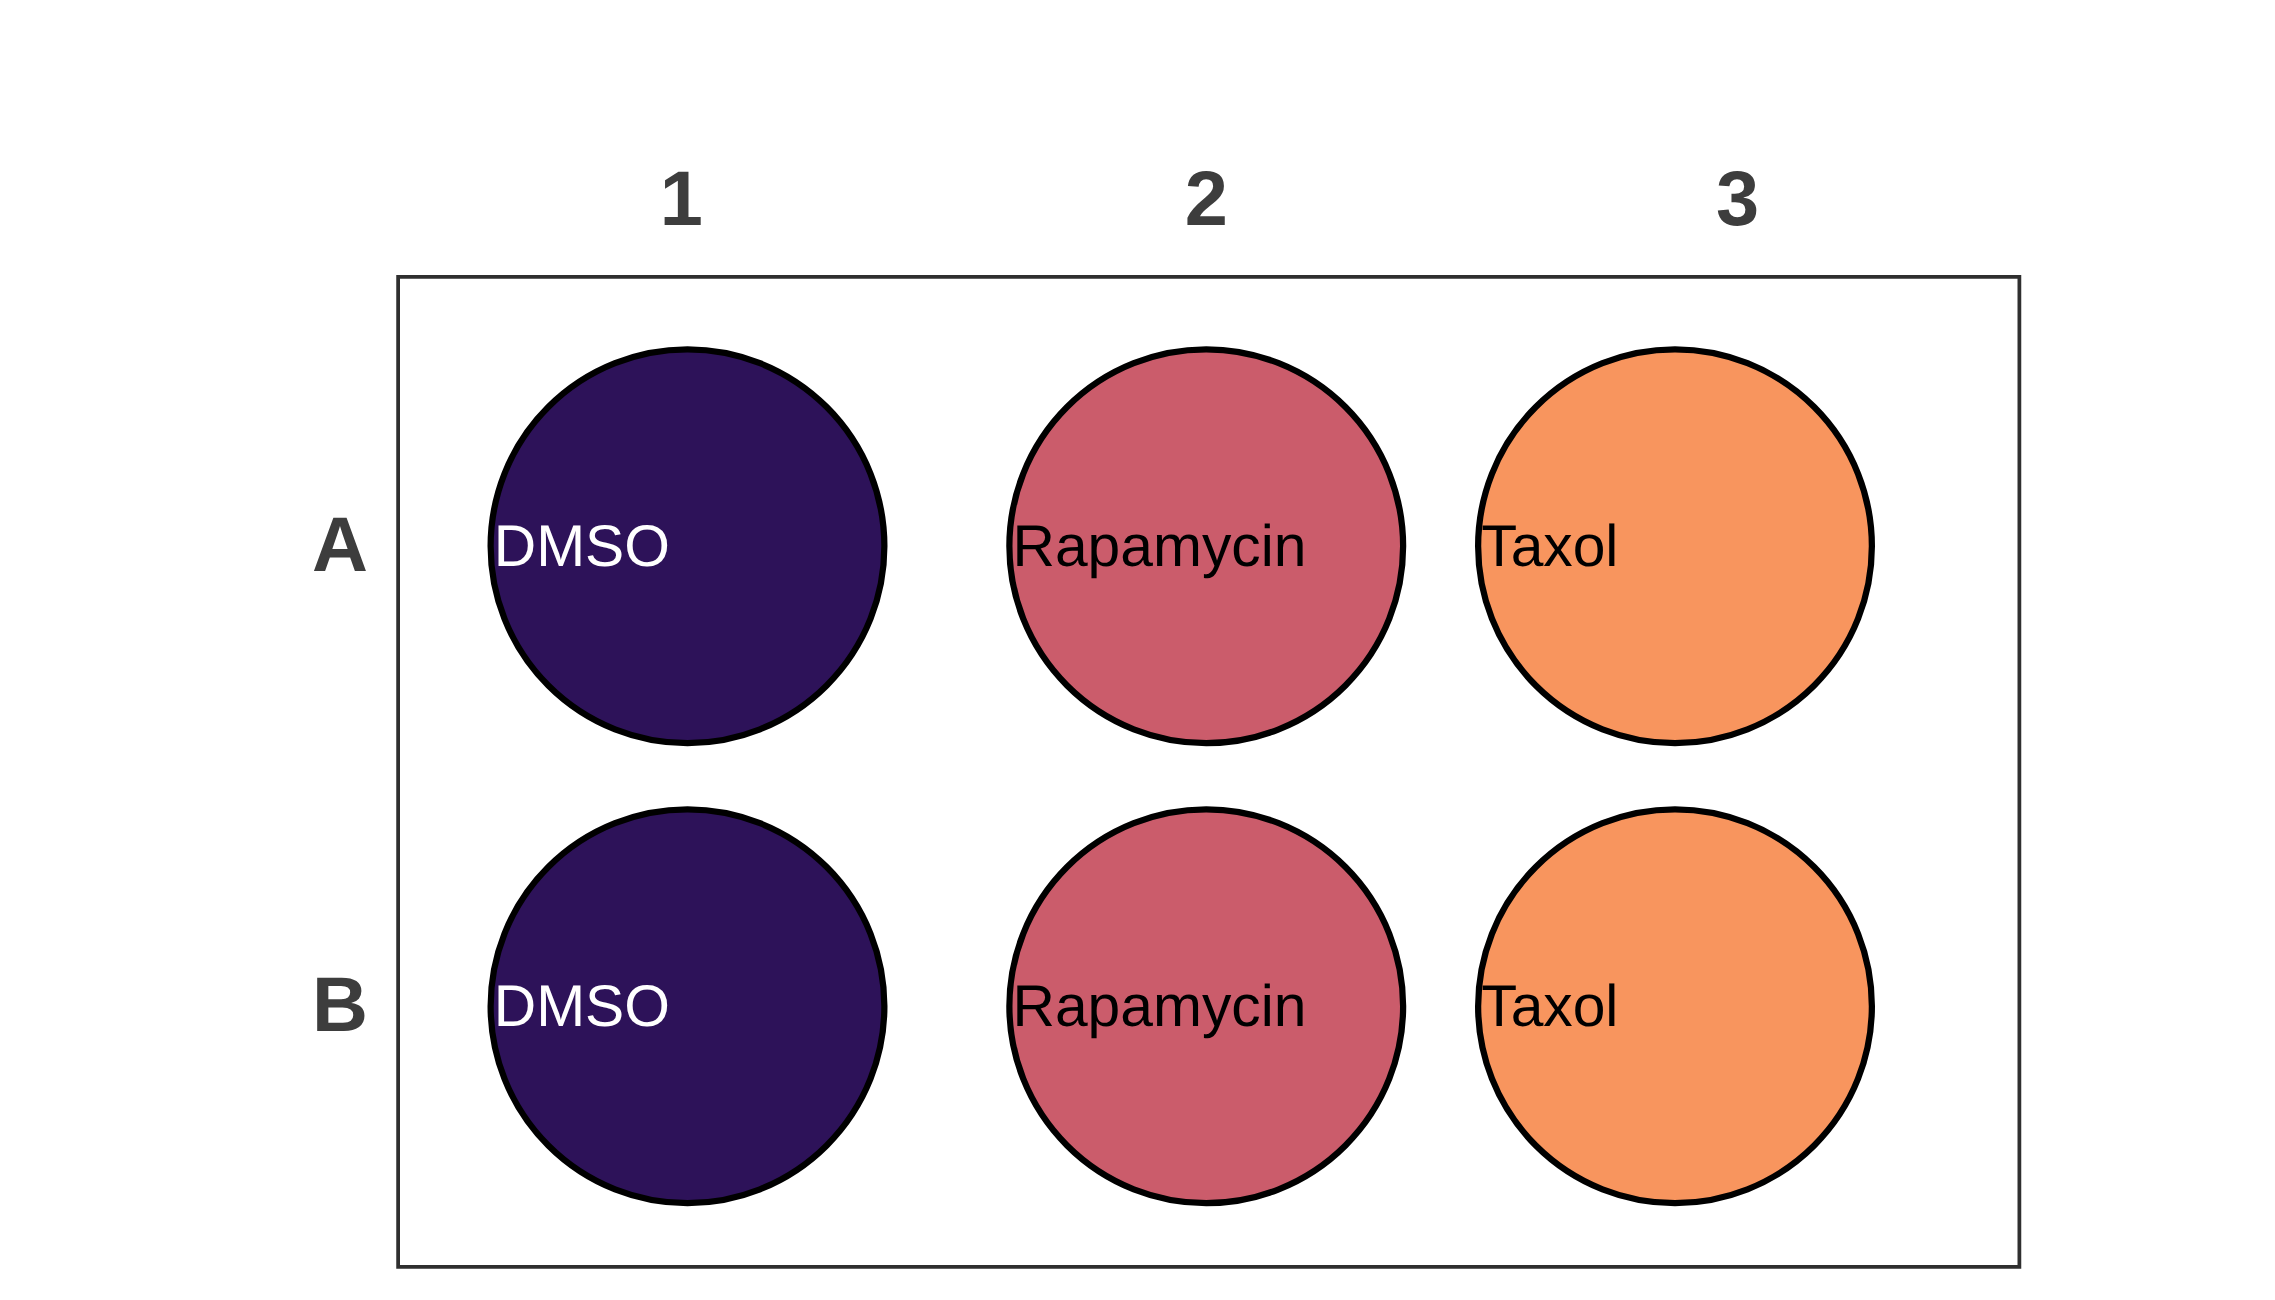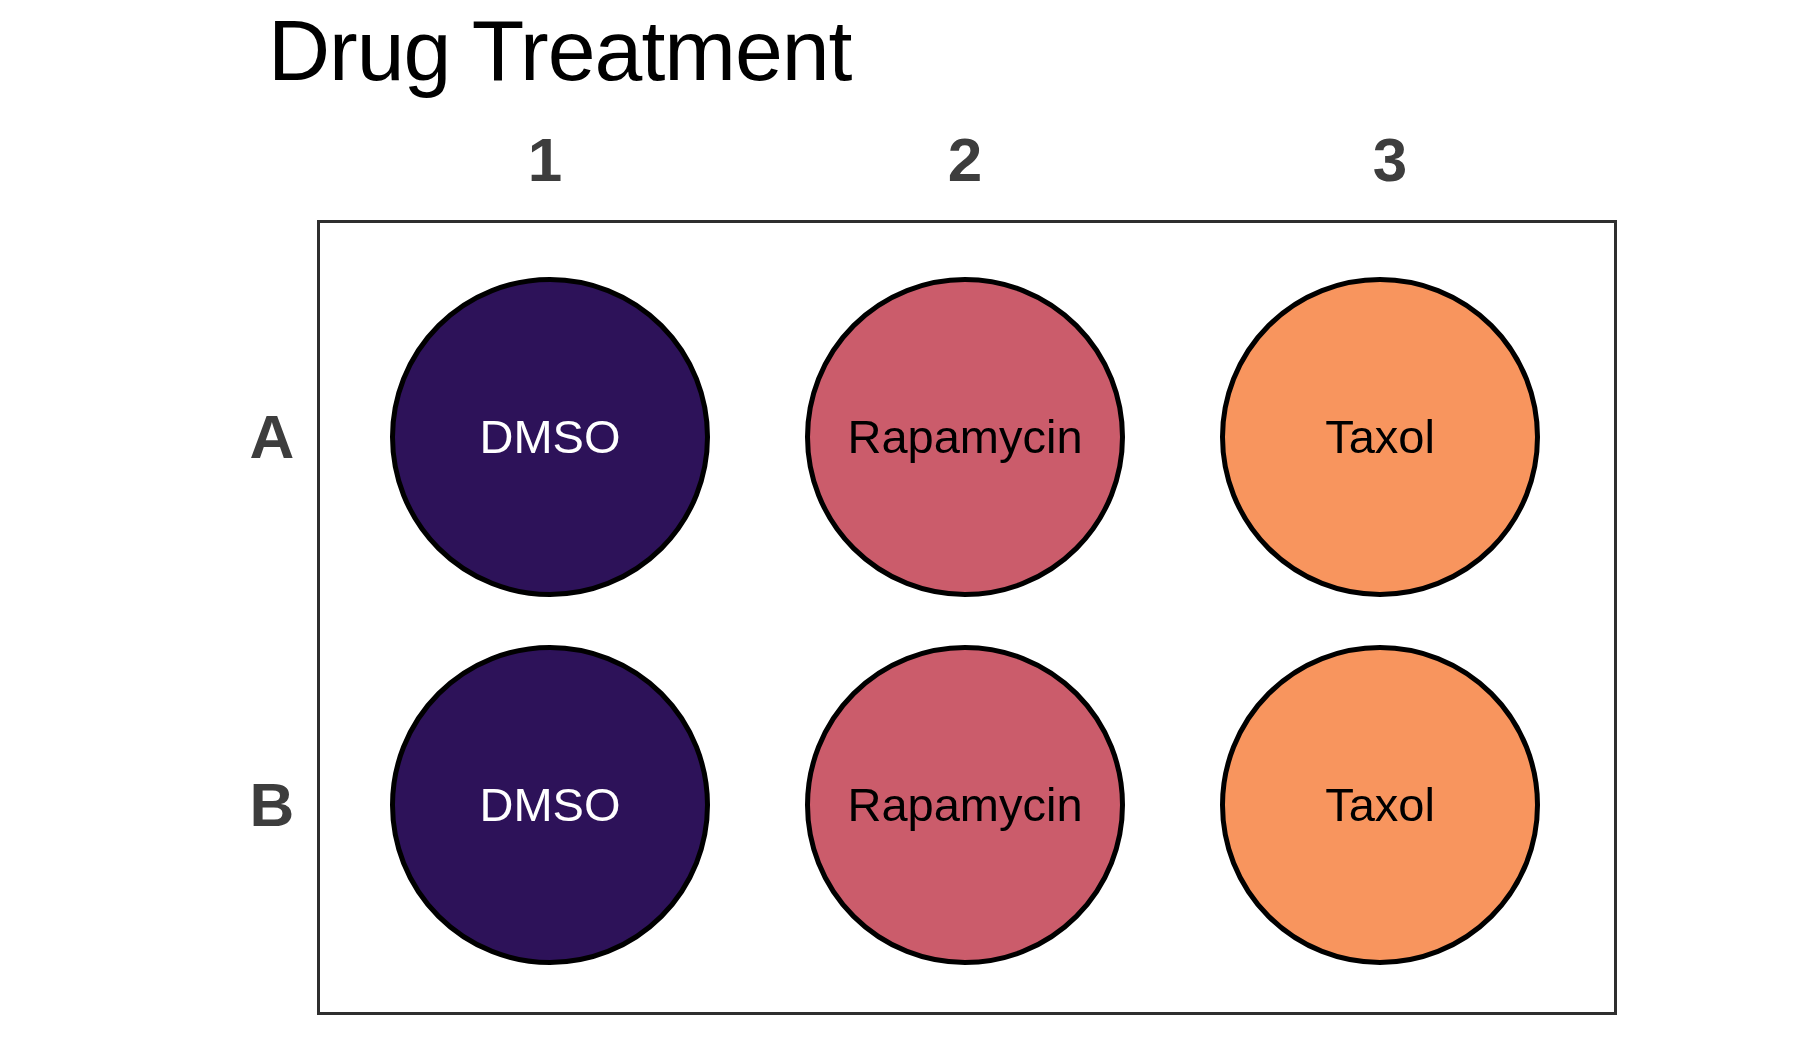--- a/index.html
+++ b/index.html
@@ -77,44 +77,42 @@
   
   .well {
     position: absolute;
     width: 320px;
     height: 320px;
     border-radius: 50%;
     border: 5px solid #000000;
     box-sizing: border-box;
     display: flex;
     align-items: center;
-    justify-content: center;
   }
   .well-label {
     font-family: "Liberation Sans", sans-serif;
     font-size: 47px;
     line-height: 52px;
     font-weight: 400;
     white-space: nowrap;
     pointer-events: none;
   }
 
   
   .well.wcol0 { left: 390px; }
   .well.wcol1 { left: 805px; }
-  .well.wcol2 { left: 1220px; }
+  .well.wcol2 { left: 1180px; }
   .well.wrow0 { top: 277px; }
   .well.wrow1 { top: 645px; }
 </style>
 </head>
 <body>
 
 <div id="canvas" style="background: rgb(255, 255, 255);">
 
-  <div id="figure-title">Drug Treatment</div>
 
   <div class="col-header c0" style="color: rgb(61, 61, 61);">1</div>
   <div class="col-header c1" style="color: rgb(61, 61, 61);">2</div>
   <div class="col-header c2" style="color: rgb(61, 61, 61);">3</div>
 
   <div class="row-header r0" style="color: rgb(61, 61, 61);">A</div>
   <div class="row-header r1" style="color: rgb(61, 61, 61);">B</div>
 
   <div id="plate-outline" style="border-color: rgb(47, 47, 47);"></div>
 

